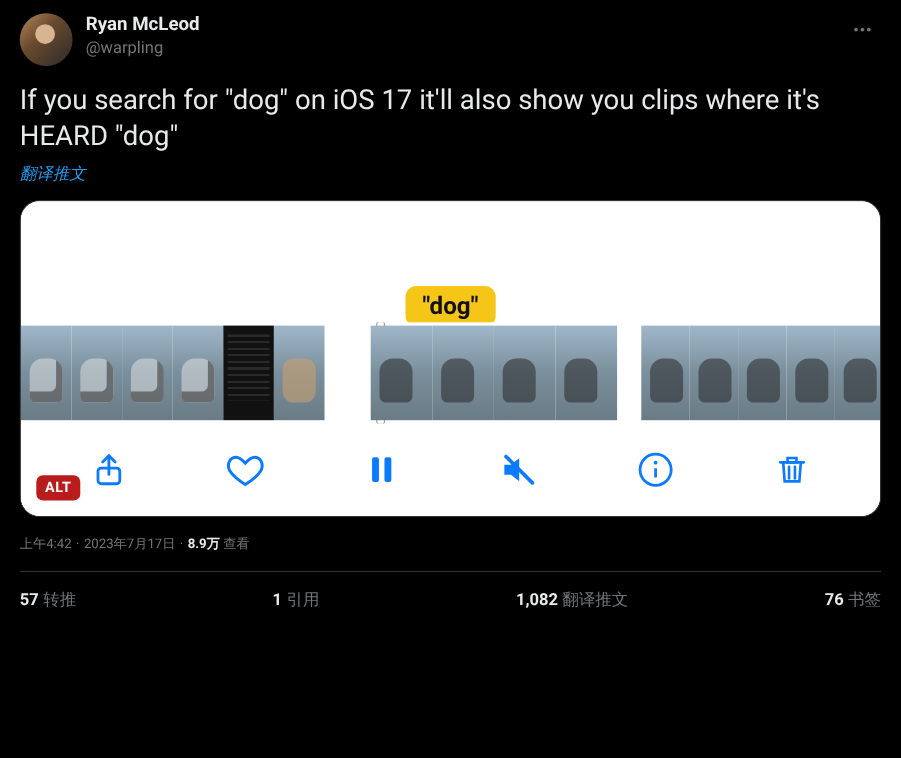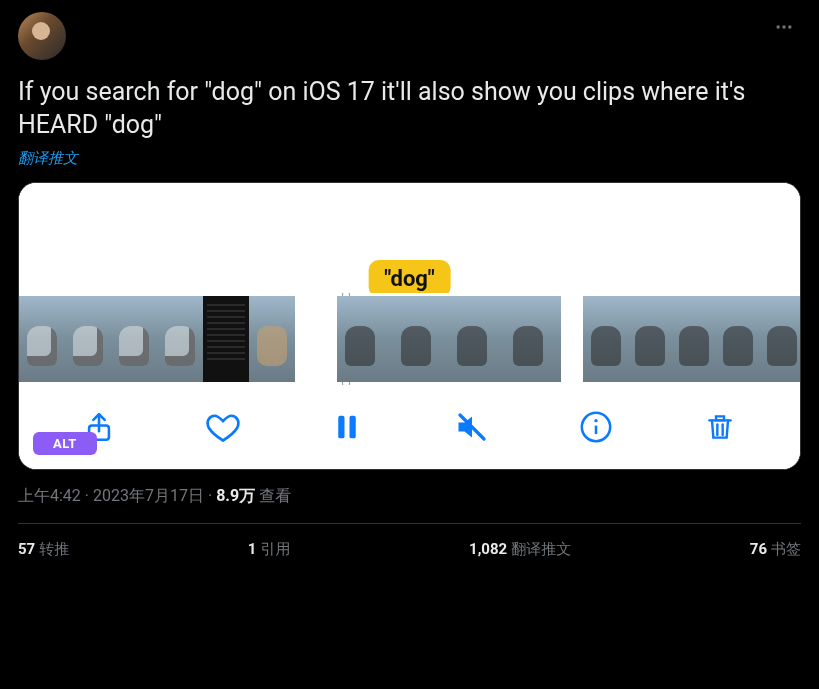--- a/index.html
+++ b/index.html
@@ -27,36 +27,40 @@
   .frame.text { background: #111; }
   .frame.text::after { background:none; content:""; border:0; box-shadow:none; }
   .frame.text::before { content:""; position:absolute; left:4px; right:4px; top:8px; height:60px; background: repeating-linear-gradient(180deg,#2a2a2a 0, #2a2a2a 2px, #111 2px, #111 6px); }
   .frame.people::after { background: rgba(200,160,110,0.6); border-radius: 10px; }
   .group2 .frame { width:56px; }
   .group3 .frame { width:44px; }
   .playhead { position:absolute; left:6px; top:-4px; bottom:-4px; width:6px; background:#fff; border-radius:3px; box-shadow: 0 0 0 1px rgba(0,0,0,0.4); }
   .group.group2 { position:relative; margin-left: 20px;}
   .toolbar { height: 84px; background:#fff; display:flex; align-items:center; justify-content:space-around; padding: 0 18px; }
   .tb-btn { width:44px; height:44px; display:flex; align-items:center; justify-content:center; color:#0a7aff; cursor:pointer; }
-  .alt-badge { position:absolute; left:14px; bottom:14px; background:#8b5cf6; color:#fff; font-size:13px; font-weight:700; padding:4px 20px; border-radius:6px; letter-spacing:0.5px;margin-top:42px; }
-  .meta-line { margin-top: 16px; font-size:16px; color:#71767b; }
+  .alt-badge { position:absolute; left:14px; bottom:14px; background:#b91c1c; color:#fff; font-size:13px; font-weight:700; padding:4px 8px; border-radius:6px; letter-spacing:0.5px;margin-top:42px; }
+  .meta-line { margin-top: 16px; font-size:12px; color:#71767b; }
   .meta-line .sep { margin: 0 4px; }
   .meta-views-num { color:#e7e9ea; font-weight:700; }
   .divider { height:1px; background:#2f3336; margin-top:16px; }
   .stats-row { display:flex; gap: 22px; margin-top: 16px; font-size:15px; color:#71767b;justify-content:space-between; }
   .stat-num { color:#e7e9ea; font-weight:700; margin-right:4px; }
   svg { display:block; }
 </style>
 </head>
 <body>
 
 <div class="tweet">
 
   <div class="header">
     <div class="avatar"></div>
+    <div class="user">
+      <span class="display-name">Ryan McLeod</span>
+      <span class="handle">@warpling</span>
+    </div>
   </div>
 
   <div class="more-btn">
     <svg width="20" height="20" viewBox="0 0 24 24" fill="currentColor">
         <circle cx="5" cy="12" r="2"></circle>
         <circle cx="12" cy="12" r="2"></circle>
         <circle cx="19" cy="12" r="2"></circle>
       </svg>
   </div>
 

